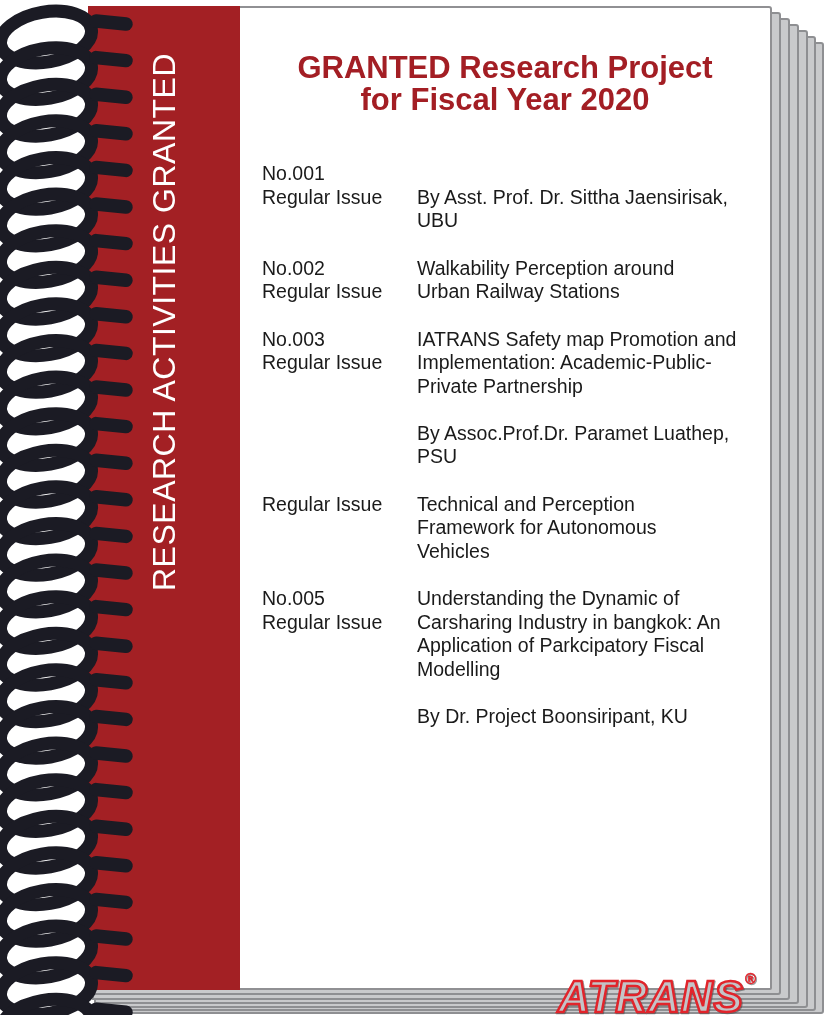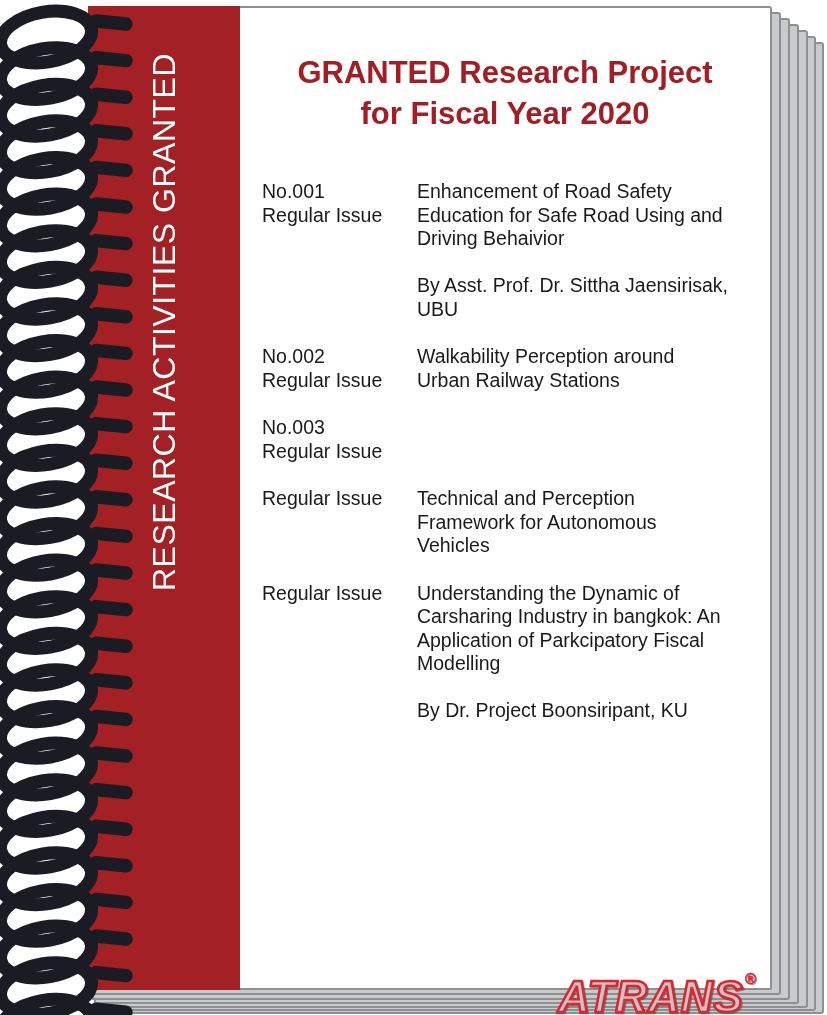--- a/index.html
+++ b/index.html
@@ -26,21 +26,21 @@
   }
   .spine-label{
     position:absolute;top:50px;left:0;width:100%;height:535px;
     writing-mode:vertical-rl;transform:rotate(180deg);
     display:flex;align-items:center;justify-content:flex-start;
     color:#ffffff;font-size:32px;font-weight:400;letter-spacing:0.5px;white-space:nowrap;
   }
   .content{margin-left:150px;position:relative;height:100%;}
   .page-title{
     margin:44px 10px 0 10px;text-align:center;color:#a31e24;
-    font-size:31px;line-height:41px;font-weight:700;white-space:pre-line;
+    font-size:31px;line-height:32px;font-weight:700;white-space:pre-line;
   }
   .entries{margin:46px 0 0 22px;}
   .entry{display:flex;margin-bottom:24px;font-size:19.5px;line-height:23.5px;margin-top:15px;}
   .entry-num{width:155px;flex:0 0 155px;}
   .entry-detail{width:360px;}
   .entry-title{white-space:pre-line;}
   .entry-author{margin-top:23.5px;white-space:pre-line;}
   
   .logo{
     position:absolute;right:14px;bottom:10px;
@@ -78,59 +78,64 @@
 for Fiscal Year 2020</h1>
 
       <div class="entries">
 
         <div class="entry">
           <div class="entry-num">
             <div>No.001</div>
             <div>Regular Issue</div>
           </div>
           <div class="entry-detail">
-            <div class="entry-title">Enhancement of Road Safety
-Education for Safe Road Using and
-Driving Behaivior</div>
             <div class="entry-author">By Asst. Prof. Dr. Sittha Jaensirisak,
 UBU</div>
           </div>
         </div>
 
         <div class="entry">
           <div class="entry-num">
             <div>No.002</div>
             <div>Regular Issue</div>
           </div>
           <div class="entry-detail">
             <div class="entry-title">Walkability Perception around
 Urban Railway Stations</div>
           </div>
         </div>
 
         <div class="entry">
           <div class="entry-num">
             <div>No.003</div>
             <div>Regular Issue</div>
+          </div>
+          <div class="entry-detail">
+            <div class="entry-title">IATRANS Safety map Promotion and
+Implementation: Academic-Public-
+Private Partnership</div>
+            <div class="entry-author">By Assoc.Prof.Dr. Paramet Luathep,
+PSU</div>
           </div>
         </div>
 
         <div class="entry">
           <div class="entry-num">
             <div>Regular Issue</div>
           </div>
           <div class="entry-detail">
             <div class="entry-title">Technical and Perception
 Framework for Autonomous
 Vehicles</div>
           </div>
         </div>
 
         <div class="entry">
           <div class="entry-num">
+            <div>No.005</div>
             <div>Regular Issue</div>
           </div>
           <div class="entry-detail">
             <div class="entry-title">Understanding the Dynamic of
 Carsharing Industry in bangkok: An
 Application of Parkcipatory Fiscal
 Modelling</div>
             <div class="entry-author">By Dr. Project Boonsiripant, KU</div>
           </div>
         </div>

